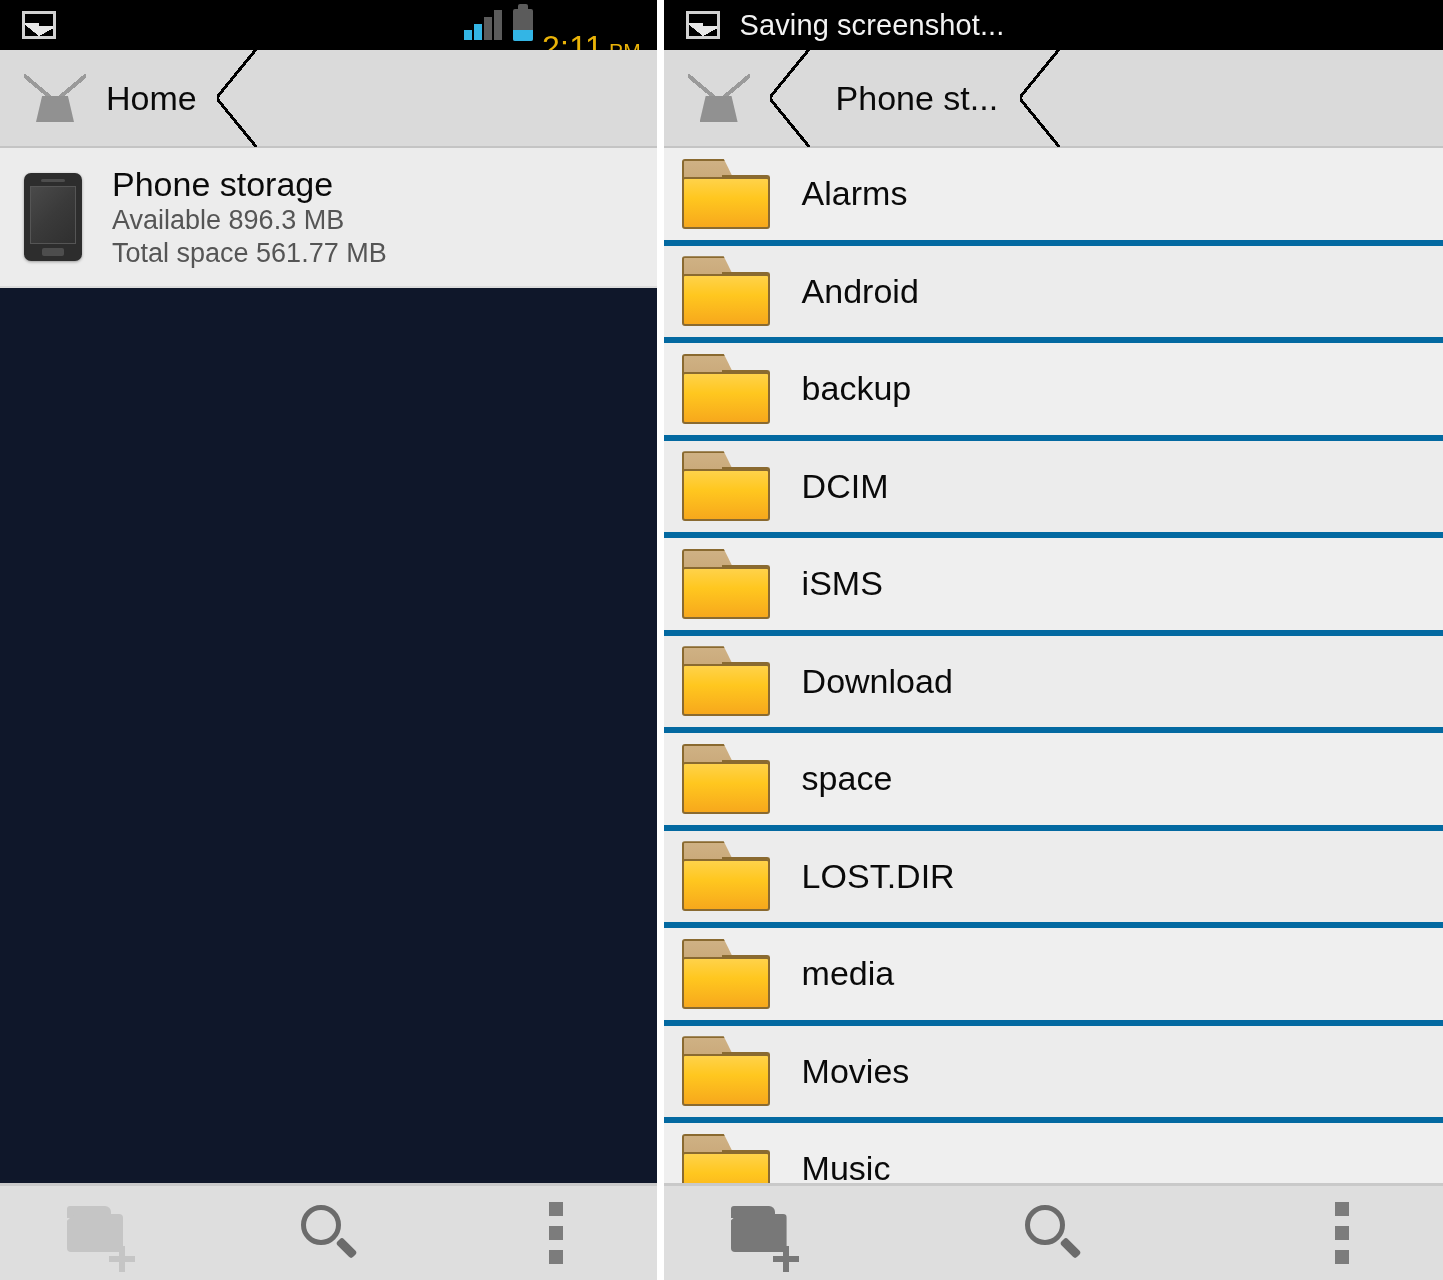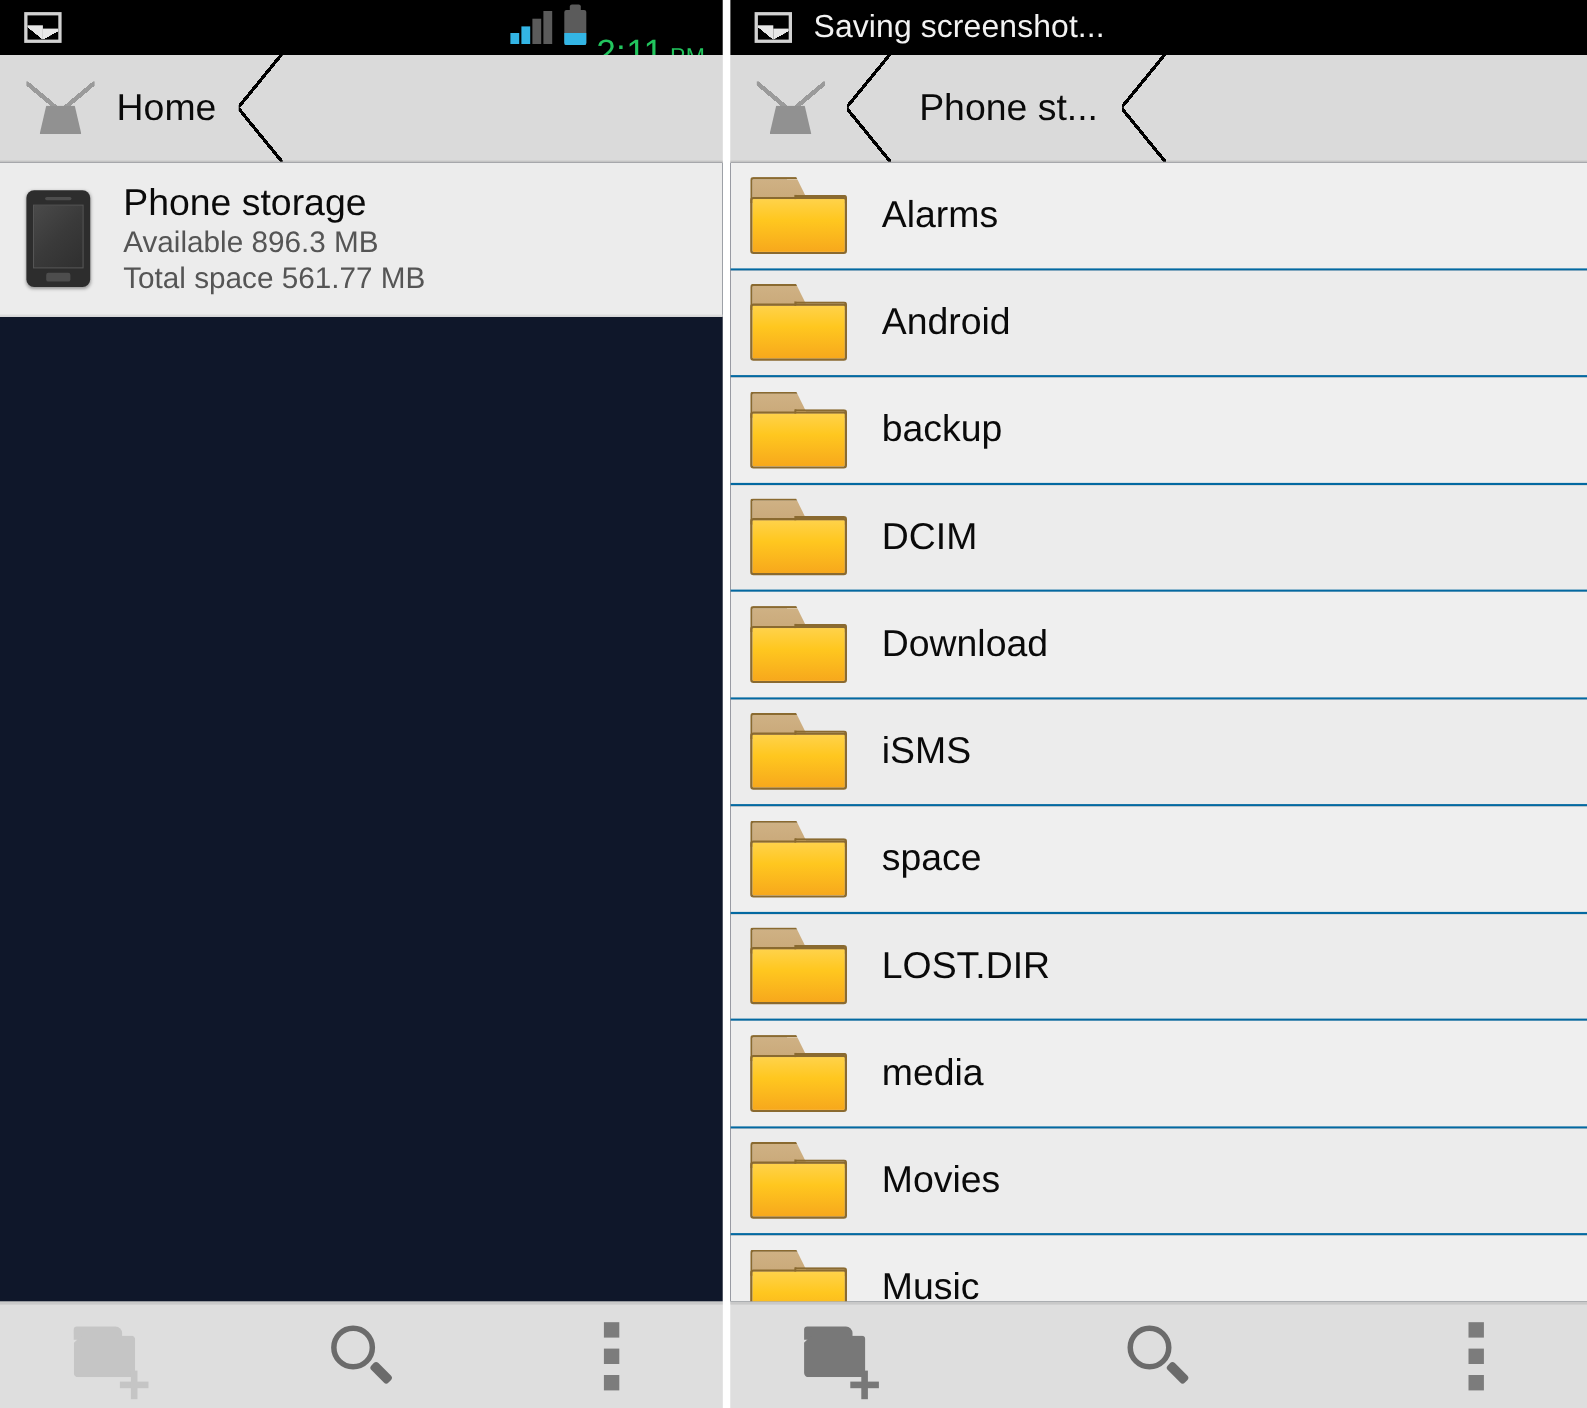--- a/index.html
+++ b/index.html
@@ -37,21 +37,21 @@
   .signal span { position: absolute; bottom: 0; width: 8px; }
   .signal span:nth-child(1){ left:0;  height: 10px; background: #33b5e5; }
   .signal span:nth-child(2){ left:10px; height: 16px; background: #33b5e5; }
   .signal span:nth-child(3){ left:20px; height: 23px; background: #5b5b5b; }
   .signal span:nth-child(4){ left:30px; height: 30px; background: #5b5b5b; }
 
   .battery { width: 20px; height: 32px; background: #5b5b5b; position: relative; border-radius: 2px; }
   .battery::before { content:""; position:absolute; top:-5px; left:5px; width:10px; height:5px; background:#5b5b5b; border-radius:2px 2px 0 0;}
   .battery::after  { content:""; position:absolute; bottom:0; left:0; width:20px; height:11px; background:#33b5e5; border-radius:0 0 2px 2px;}
 
-  .clock { color: #22c55e; font-size: 32px; letter-spacing: .3px; display: flex; align-items: baseline; gap: 6px; margin-top: 44px; }
+  .clock { color: #eab308; font-size: 32px; letter-spacing: .3px; display: flex; align-items: baseline; gap: 6px; margin-top: 44px; }
   .clock .ampm { font-size: 21px; }
 
   
   .crumbbar {
     height: 98px; flex: 0 0 98px; background: #dadada;
     border-bottom: 2px solid #c4c4c4;
     display: flex; align-items: center; position: relative;
   }
   .crumb { display: flex; align-items: center; height: 100%; }
   .crumb-home { padding-left: 24px; padding-right: 12px; }
@@ -93,21 +93,21 @@
   .phone-icon .spk { position: absolute; top: 6px; left: 17px; width: 24px; height: 3px; background: #4d4d4d; border-radius: 2px; }
   .phone-icon .hb  { position: absolute; bottom: 5px; left: 18px; width: 22px; height: 8px; background: #4d4d4d; border-radius: 2px; }
   .storage-text { margin-left: 30px; display: flex; flex-direction: column; }
   .storage-title { font-size: 34px; color: #0a0a0a; line-height: 1.18; }
   .storage-sub { font-size: 27px; color: #555555; line-height: 1.22; }
 
   
   .file-list { display: block; }
   .file-row {
     height: 97.5px; display: flex; align-items: center; padding-left: 18px;
-    border-bottom: 2px solid #0369a1; background: #ececec;
+    border-bottom: 6px solid #0369a1; background: #ececec;
   }
   .file-row:nth-child(odd) { background: #efefef; }
   .folder-icon { width: 88px; height: 70px; position: relative; flex: 0 0 88px; }
   .folder-icon .tab {
     position: absolute; top: 0; left: 0; width: 54px; height: 24px;
     background: linear-gradient(to bottom,#cfb184,#c9a878);
     border: 2px solid #8a6a30; border-bottom: none;
     border-radius: 3px 0 0 0;
     clip-path: polygon(0 0, 78% 0, 100% 100%, 0 100%);
   }
@@ -284,29 +284,29 @@
               <div class="body"></div>
             </div>
             <span class="file-name">DCIM</span>
           </div>
           <div class="file-row">
             <div class="folder-icon">
               <div class="tab"></div>
               <div class="lip"></div>
               <div class="body"></div>
             </div>
+            <span class="file-name">iSMS</span>
+          </div>
+          <div class="file-row">
+            <div class="folder-icon">
+              <div class="tab"></div>
+              <div class="lip"></div>
+              <div class="body"></div>
+            </div>
             <span class="file-name">Download</span>
-          </div>
-          <div class="file-row">
-            <div class="folder-icon">
-              <div class="tab"></div>
-              <div class="lip"></div>
-              <div class="body"></div>
-            </div>
-            <span class="file-name">iSMS</span>
           </div>
           <div class="file-row">
             <div class="folder-icon">
               <div class="tab"></div>
               <div class="lip"></div>
               <div class="body"></div>
             </div>
             <span class="file-name">space</span>
           </div>
           <div class="file-row">

